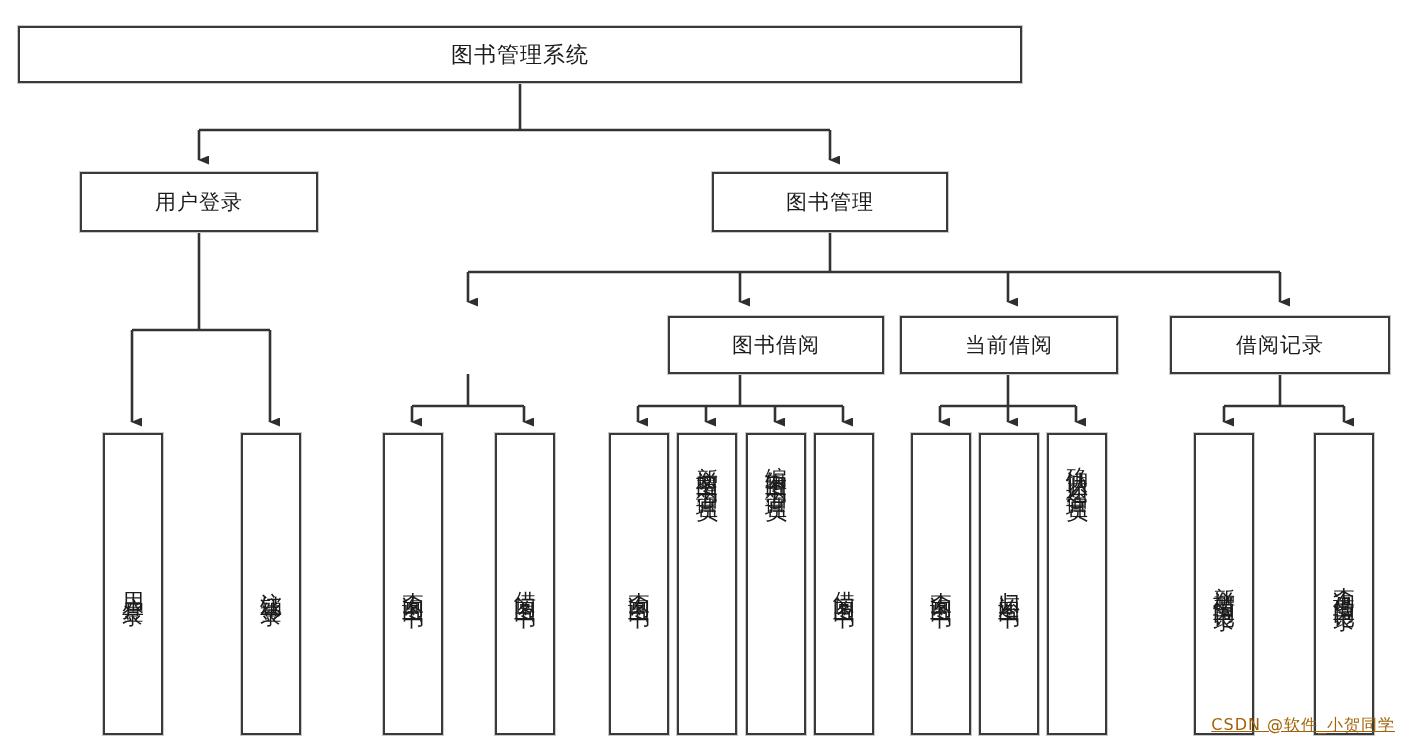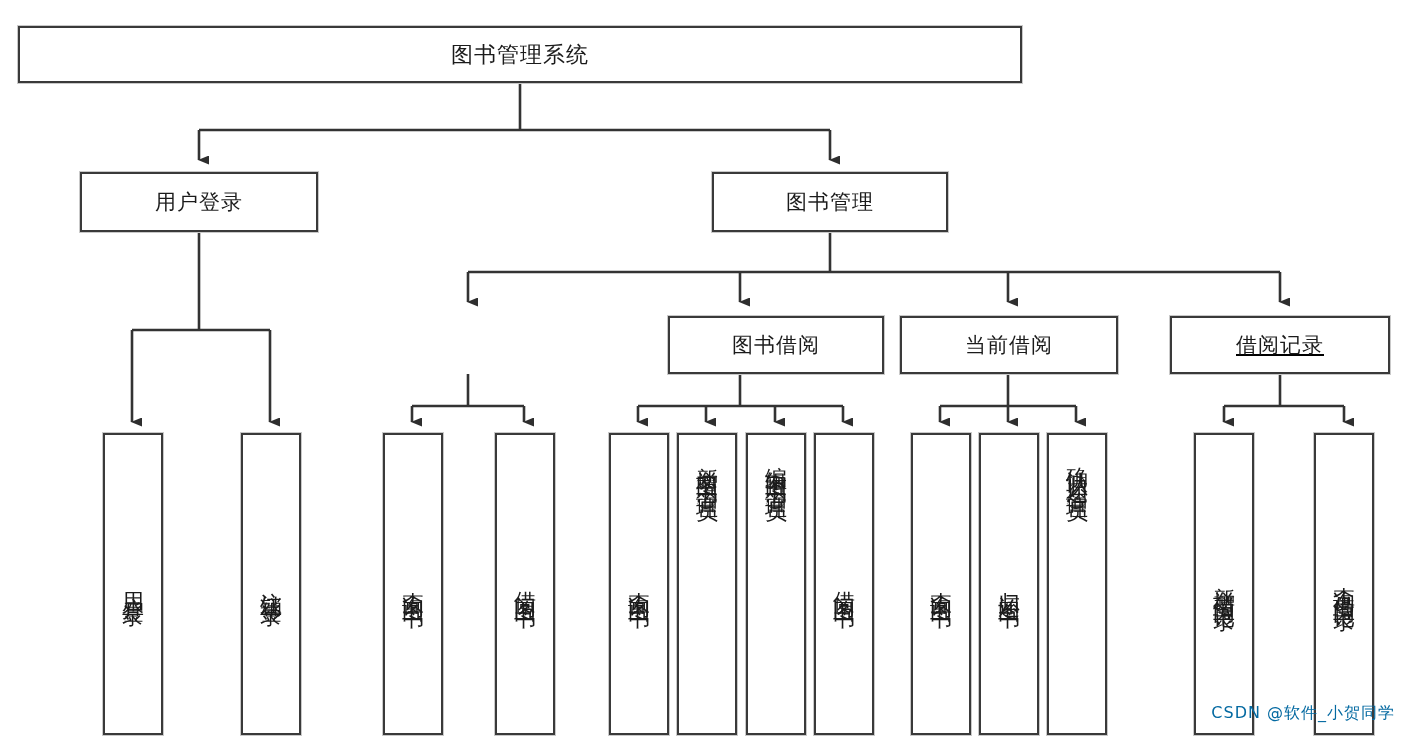--- a/index.html
+++ b/index.html
@@ -58,26 +58,27 @@
     writing-mode:vertical-rl;
     text-orientation:upright;
     font-size:22px;
     letter-spacing:5px;
     line-height:1;
     text-align:left;
   }
   #watermark{
     position:absolute;
     right:10px;
-    bottom:23px;
+    bottom:11px;
     font-size:16px;
-    color:#0369a1;
+    color:#a16207;
     letter-spacing:1px;
     white-space:nowrap;
     user-select:none;
+    text-decoration:underline;
   }
 </style>
 </head>
 <body>
 
 <div id="canvas">
 
   <svg class="connectors" viewBox="0 0 1405 747" xmlns="http://www.w3.org/2000/svg">
     <defs>
       <marker id="arrow" markerWidth="10" markerHeight="11" refX="4.5" refY="10" orient="auto" markerUnits="userSpaceOnUse">
@@ -138,21 +139,21 @@
   <div class="node horiz" style="left:712px;top:172px;width:236px;height:60px;">
     <span class="label">图书管理</span>
   </div>
 
   <div class="node horiz" style="left:632px;top:316px;width:216px;height:58px;margin-left:36px;">
     <span class="label">图书借阅</span>
   </div>
   <div class="node horiz" style="left:900px;top:316px;width:218px;height:58px;">
     <span class="label">当前借阅</span>
   </div>
-  <div class="node horiz" style="left:1170px;top:316px;width:220px;height:58px;text-decoration:underline;">
+  <div class="node horiz" style="left:1170px;top:316px;width:220px;height:58px;">
     <span class="label">借阅记录</span>
   </div>
 
   <div class="node leaf center-v" style="left:103px;top:433px;width:60px;height:302px;">
     <span class="label">用户登录</span>
   </div>
   <div class="node leaf center-v" style="left:241px;top:433px;width:60px;height:302px;">
     <span class="label">注销登录</span>
   </div>
 

